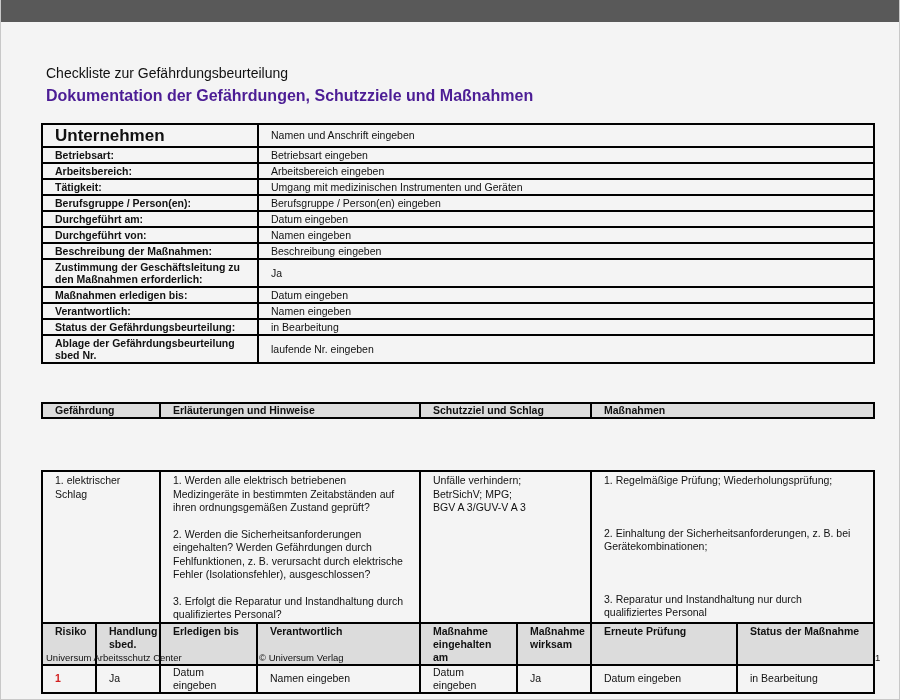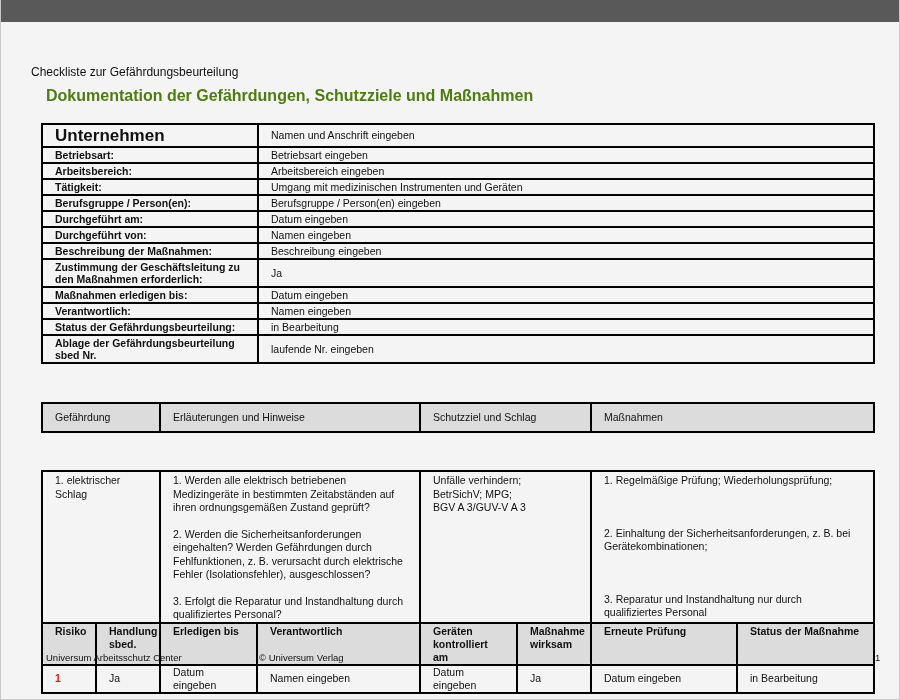--- a/index.html
+++ b/index.html
@@ -11,26 +11,26 @@
       position: relative;
       border-left: 1px solid #c8c8c8;
       border-right: 1px solid #c8c8c8;
       border-bottom: 1px solid #c8c8c8;
     }
     .topbar {
       position: absolute; left: 0; top: 0; width: 900px; height: 22px;
       background: #595959;
     }
     .doc-subtitle {
-      position: absolute; left: 30px; top: 65px;
-      font-size: 12px; color: #111;
+      position: absolute; left: 45px; top: 65px;
+      font-size: 14px; color: #111;
     }
     .doc-title {
       position: absolute; left: 45px; top: 87px;
-      font-size: 16px; font-weight: bold; color: #4d7c0f;
+      font-size: 16px; font-weight: bold; color: #4c1d95;
     }
     table { border-collapse: collapse; table-layout: fixed; }
     td, th {
       border: 2px solid #000000;
       font-size: 10.5px;
       padding: 0 12px;
       vertical-align: middle;
       text-align: left;
       line-height: 13px;
     }
@@ -40,35 +40,35 @@
     }
     .company td { height: 16px; }
     .company td.lbl { font-weight: bold; width: 216px; }
     .company td.lbl.big { font-size: 17px; height: 23px; }
     .company tr.tall td { height: 28px; line-height: 12.5px; }
     
     .hdr {
       position: absolute; left: 40px; top: 402px; width: 834px;
     }
     .hdr td {
-      background: #dcdcdc; font-weight: normal; height: 29px;
+      background: #dcdcdc; font-weight: bold; height: 15px;
     }
     
     .main {
       position: absolute; left: 40px; top: 430px; width: 834px; margin-top: 40px;
     }
     .main td.body {
       vertical-align: top; padding-top: 2px; height: 146px;
       font-size: 10.5px; line-height: 13.5px;
     }
     .main td.body .para { display: block; }
     .main td.body .gap { display: block; height: 13px; }
     .main tr.subhdr td {
       background: #dcdcdc; font-weight: bold; vertical-align: top;
-      height: 27px; line-height: 13px; padding-top: 1px; border-radius: 6px;
+      height: 27px; line-height: 13px; padding-top: 1px;
     }
     .main tr.vals td { height: 15px; }
     .risk { color: #d21f1f; font-weight: bold; }
     .footer-left {
       position: absolute; left: 45px; top: 652px; font-size: 9.5px;
     }
     .footer-mid {
       position: absolute; left: 258px; top: 652px; font-size: 9.5px;
     }
     .footer-right {
@@ -197,21 +197,21 @@
       <span class="gap"></span>
       <span class="gap"></span>
       <span class="para">3. Reparatur und Instandhaltung nur durch qualifiziertes Personal</span>
     </td>
   </tr>
   <tr class="subhdr">
     <td>Risiko</td>
     <td>Handlung sbed.</td>
     <td>Erledigen bis</td>
     <td>Verantwortlich</td>
-    <td>Geräten kontrolliert am</td>
+    <td>Maßnahme eingehalten am</td>
     <td>Maßnahme wirksam</td>
     <td>Erneute Prüfung</td>
     <td>Status der Maßnahme</td>
   </tr>
   <tr class="vals">
     <td class="risk" style="color: rgb(210, 31, 31);">1</td>
     <td>Ja</td>
     <td>Datum eingeben</td>
     <td>Namen eingeben</td>
     <td>Datum eingeben</td>

